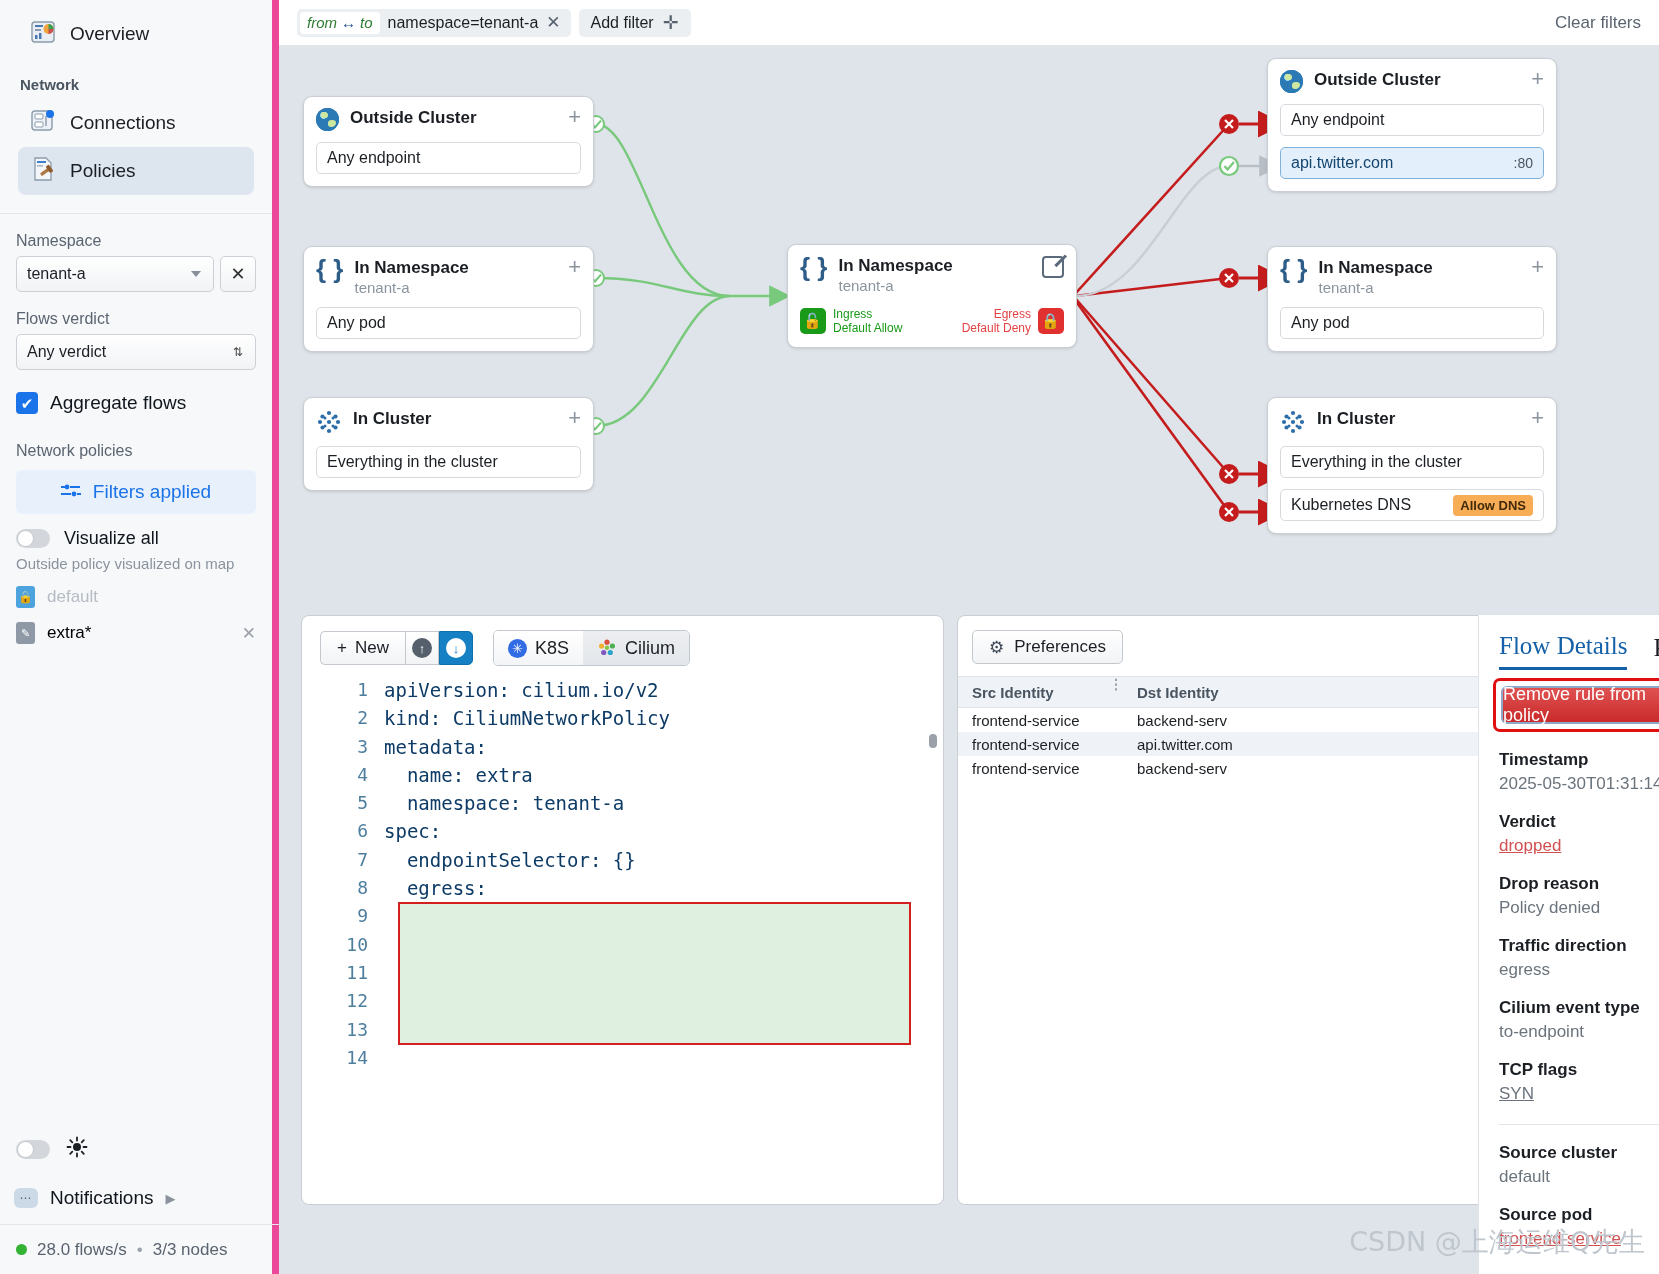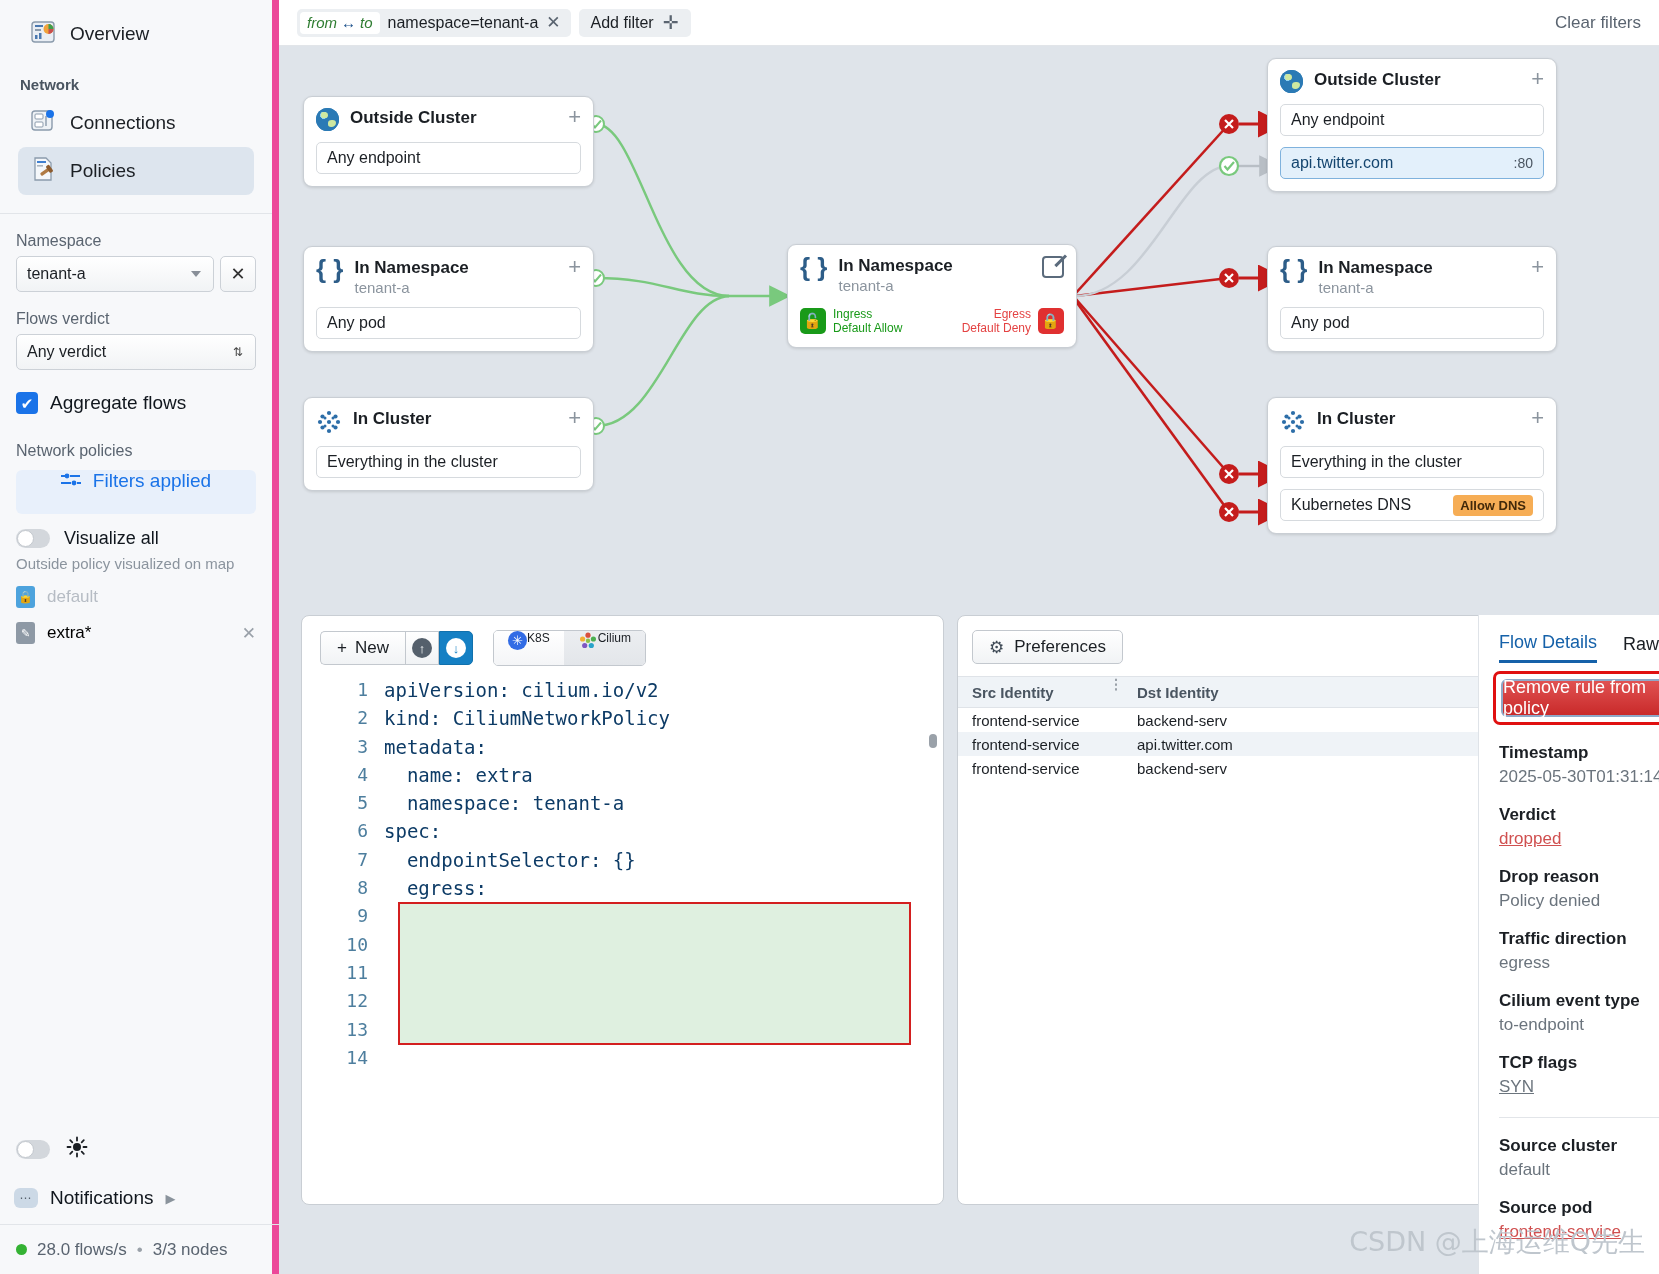--- a/index.html
+++ b/index.html
@@ -56,21 +56,21 @@
   .cbox {
     width: 22px; height: 22px; border-radius: 4px; background: #1a73e8;
     display: flex; align-items: center; justify-content: center;
     color: #fff; font-size: 15px; line-height: 1;
   }
   .check-row .label { font-size: 19px; color: #10161d; }
 
   .filters-applied {
     margin: 10px 16px 0 16px; height: 44px; border-radius: 6px;
     background: #e8f0fb; color: #1a73e8; font-size: 19px;
-    display: flex; justify-content: center; gap: 12px;
+    display: flex; align-items: center; justify-content: center; gap: 12px;
     cursor: pointer;
   }
   .toggle-row { display: flex; align-items: center; gap: 14px; margin: 14px 0 0 16px; cursor: pointer;}
   .toggle {
     width: 34px; height: 19px; border-radius: 10px; background: #d3d7dc;
     position: relative; flex: 0 0 34px;
   }
   .toggle .knob {
     position: absolute; left: 1px; top: 1px; width: 17px; height: 17px;
     border-radius: 50%; background: #fff; border: 1px solid #c3c8ce;
@@ -243,22 +243,22 @@
   }
   .btn-arrow:last-child { border-radius: 0 5px 5px 0; }
   .btn-arrow.blue { background: #1580c4; border-color: #1171ad; }
   .circ {
     width: 20px; height: 20px; border-radius: 50%; background: #55606c;
     color: #fff; font-size: 13px; display: flex; align-items: center; justify-content: center;
   }
   .circ.white { background: #fff; color: #1580c4; }
   .seg-group { display: flex; border-radius: 5px; overflow: hidden; border: 1px solid #c3c8ce; }
   .seg {
-    display: flex; height: 34px; padding: 0 14px;
-    font-size: 12px; color: #1b1f24; cursor: pointer;
+    display: flex; align-items: center; gap: 8px; height: 34px; padding: 0 14px;
+    font-size: 18px; color: #1b1f24; cursor: pointer;
     background: linear-gradient(#ffffff,#f4f5f7);
   }
   .seg.active { background: linear-gradient(#eceef1,#e3e6ea); }
   .k8s-ico {
     width: 19px; height: 19px; border-radius: 50%; background: #326ce5;
     position: relative;
   }
   .k8s-ico::after {
     content: "✳"; position: absolute; inset: 0; color: #fff; font-size: 13px;
     display: flex; align-items: center; justify-content: center;
@@ -315,21 +315,21 @@
   .fl-cell.c1 { width: 165px; }
   .fl-cell.c2 { width: 160px; }
 
   
   .drawer {
     position: absolute; left: 1199px; top: 615px; width: 460px; height: 659px;
     background: #fff; border-left: 1px solid #dfe3e8; z-index: 20;
     padding: 0 0 0 0; overflow: hidden;
   }
   .drawer-tabs { display: flex; align-items: center; padding: 17px 0 0 20px; gap: 26px; }
-  .dtab { font-size: 18px; color: #1b1f24; padding-bottom: 7px; cursor: pointer; }
+  .dtab { font-size: 25px; color: #1b1f24; padding-bottom: 7px; cursor: pointer; font-family: Liberation Serif, serif; }
   .dtab.active { color: #1561a9; border-bottom: 3px solid #1561a9; font-weight: normal; }
   .remove-btn-wrap {
     margin: 8px 0 0 14px; width: 210px; padding: 5px;
     border: 3px solid #e01010; border-radius: 7px; display: inline-block;
   }
   .remove-btn {
     display: flex; align-items: center; justify-content: center;
     height: 38px; border-radius: 6px; background: linear-gradient(#e05252,#c92a2a);
     color: #fff; font-size: 18px; border: 2px solid #8ea9c8; cursor: pointer;
   }

